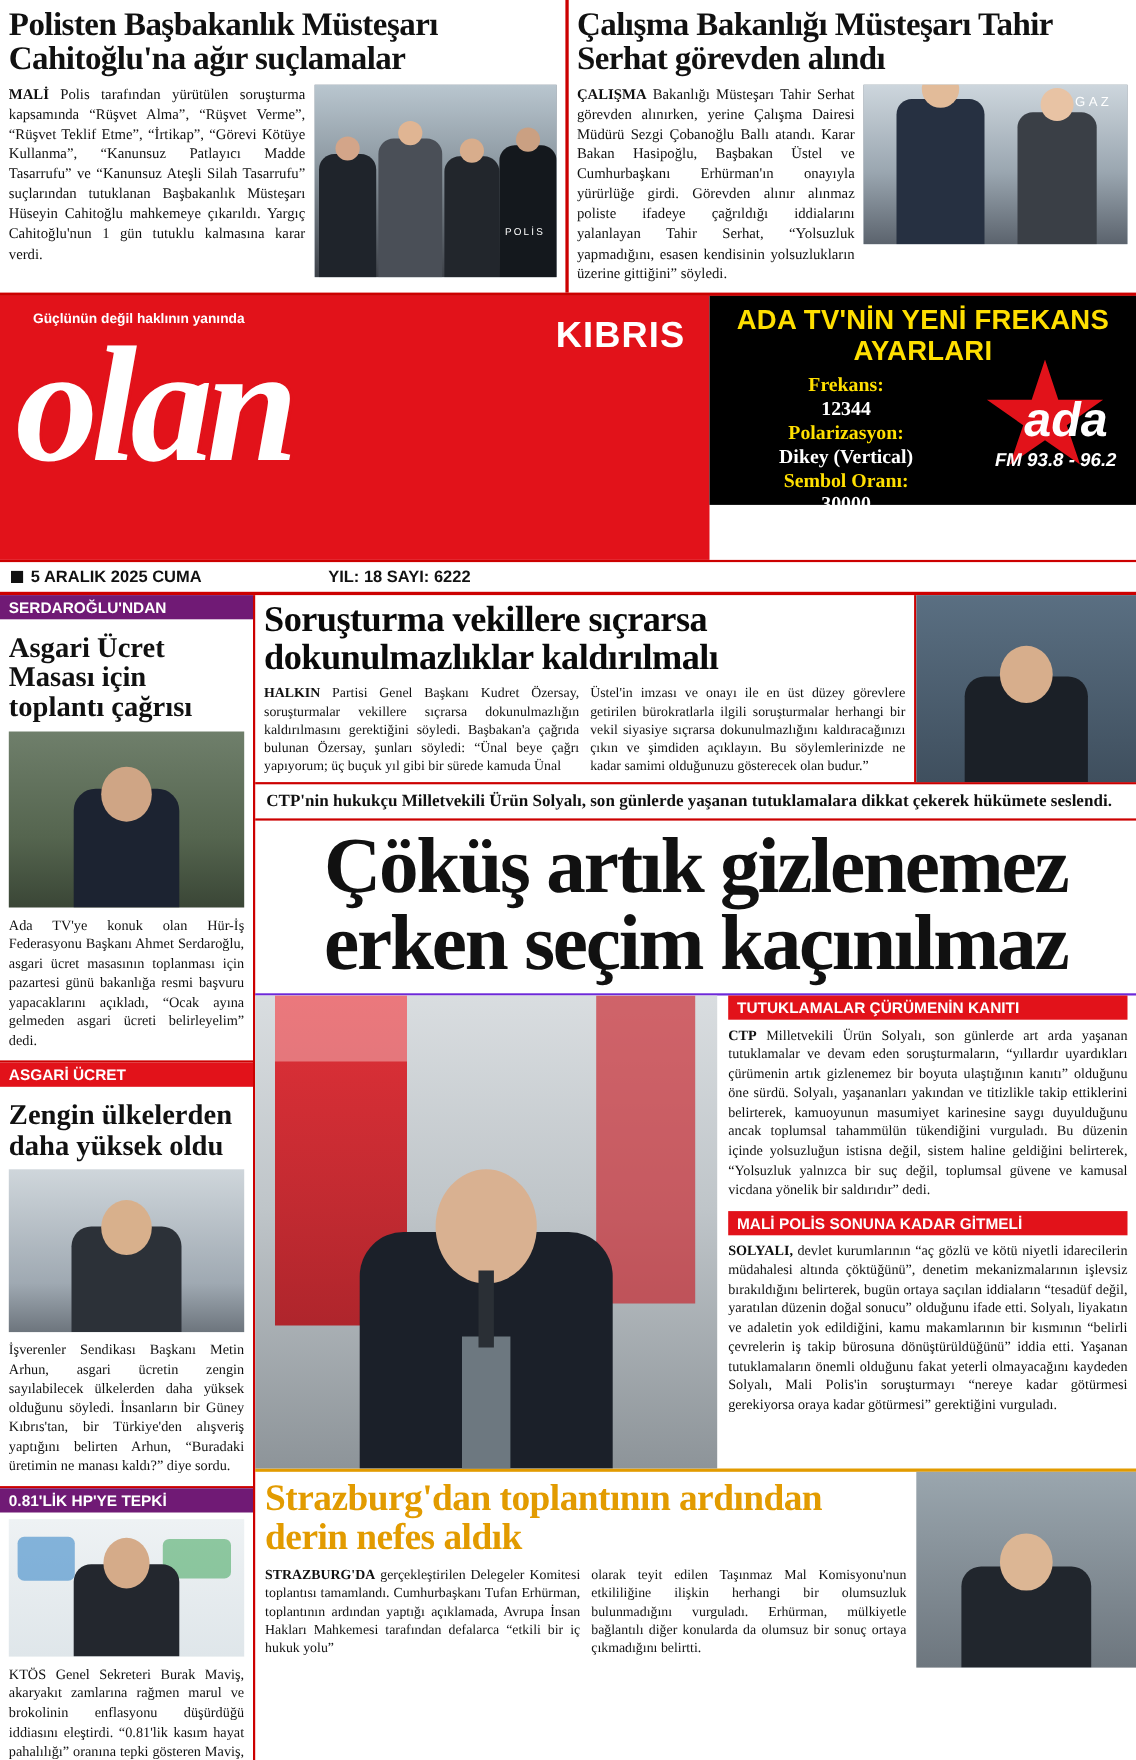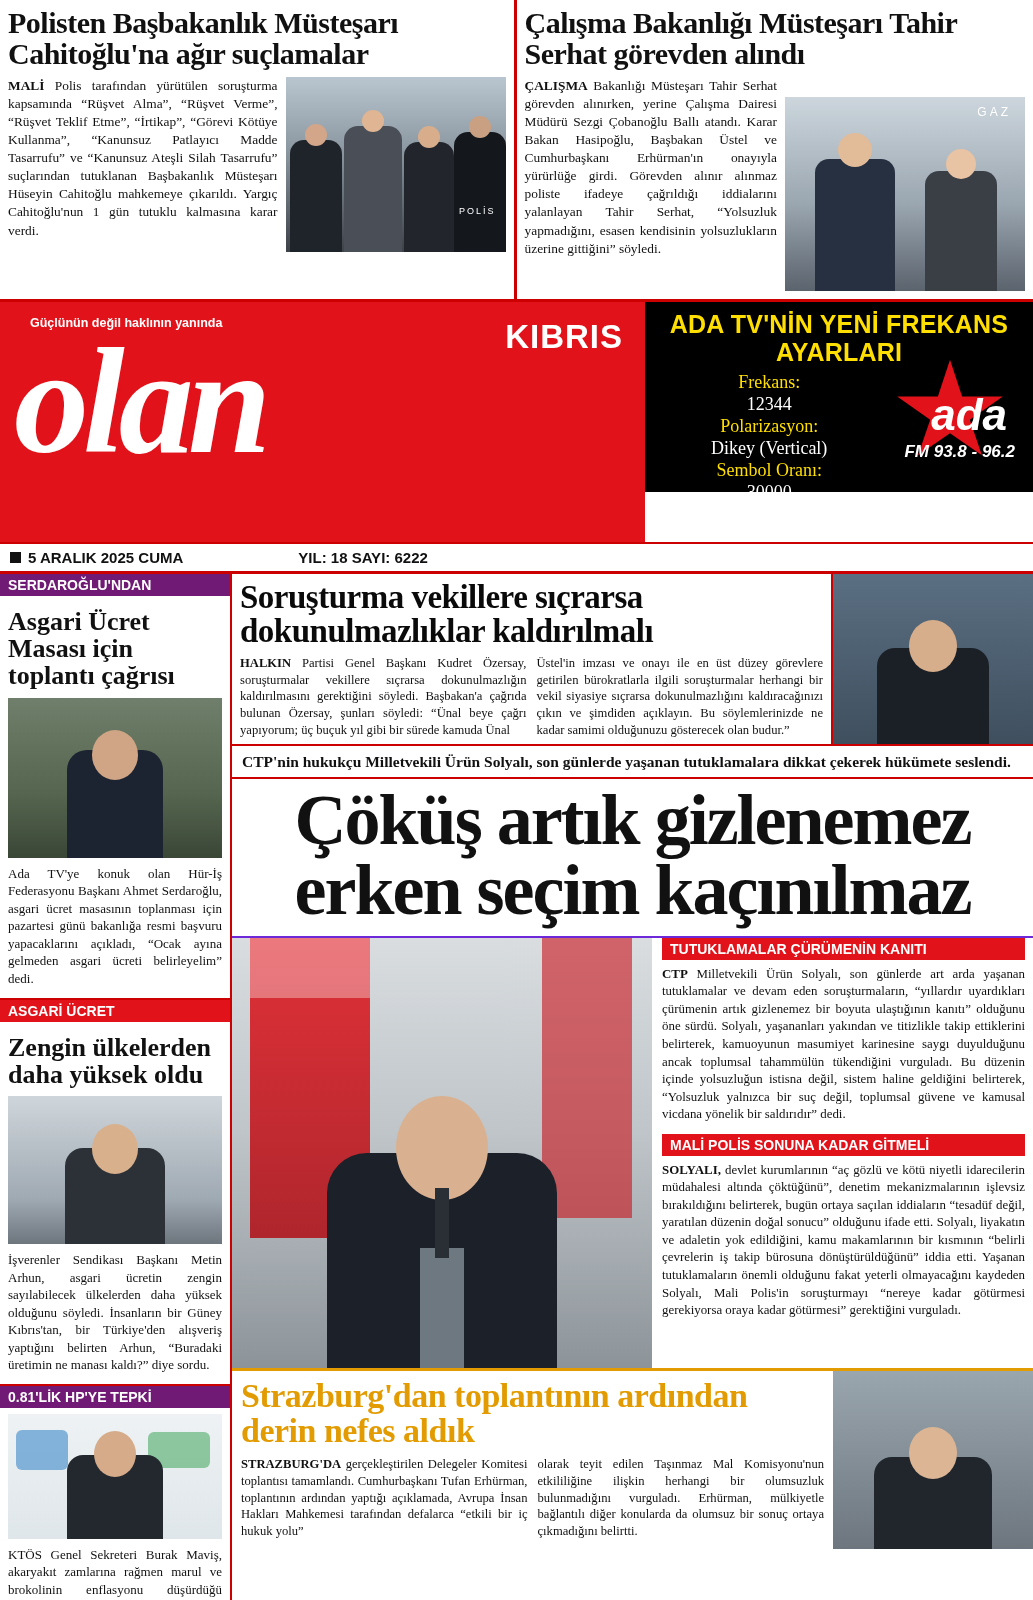--- a/index.html
+++ b/index.html
@@ -23,21 +23,21 @@
     font-size: 30px;
     line-height: 1.03;
     letter-spacing:-0.5px;
     margin: 2px 0 7px 0;
   }
   .top-body { display:flex; gap:8px; }
   .top-text { font-size: 13.4px; line-height:1.35; text-align:justify; }
   .top-text b { font-weight:bold; }
   .photo { background:#7e8a96; position:relative; overflow:hidden; flex:none; }
   .photo.p1 { width: 220px; height: 175px; }
-  .photo.p2 { width: 170px; height: 194px; margin-top: 20px; }
+  .photo.p2 { width: 170px; height: 145px; }
   .top-right .top-body { flex-direction: row; }
   .top-right .top-text { width: 52%; }
 
   
   .ph-sky { position:absolute; inset:0; background:linear-gradient(180deg,#9fb3c4 0%,#7d8c99 45%,#4d5560 100%); }
   .ph-figs { position:absolute; bottom:0; left:0; right:0; height:72%; }
   .fig { position:absolute; bottom:0; background:#2b2f36; border-radius:14px 14px 0 0; }
   .fig .head { position:absolute; top:-16px; left:50%; transform:translateX(-50%); width:22px;height:22px;border-radius:50%; background:#c79b7d; }
   .ph-label { position:absolute; color:#fff; font-size:9px; letter-spacing:2px; font-family:"Liberation Sans",sans-serif; }
 
@@ -53,21 +53,21 @@
     font-family:"Liberation Sans", sans-serif; font-weight:bold; font-size:33px; letter-spacing:1px;
   }
   .mast-star {
     position:absolute; left:14px; top:24px; color:#fff;
     font-family:"Liberation Serif", serif; font-weight:bold; font-style:italic;
     font-size:150px; line-height:1; letter-spacing:-6px;
     text-shadow: 3px 0 0 #e2121a;
   }
   .mast-right { width: 388px; background:#000; position:relative; height:190px; color:#ffdf00; }
   .ada-title { text-align:center; font-family:"Liberation Sans", sans-serif; font-weight:bold; font-size:25px; line-height:1.12; padding-top:8px; letter-spacing:0.2px; }
-  .ada-info { font-family:"Liberation Serif", serif; font-weight:normal; color:#fff; font-size:18px; line-height:1.22; text-align:center; width:64%; margin-top:6px; }
+  .ada-info { font-family:"Liberation Serif", serif; font-weight:bold; color:#fff; font-size:18px; line-height:1.22; text-align:center; width:64%; margin-top:6px; }
   .ada-info .lbl { color:#ffdf00; }
   .ada-logo { position:absolute; right:8px; top:58px; width:138px; height:120px; }
   .ada-star { position:absolute; right:20px; top:0px; width:110px; height:105px; background:#e2121a;
      clip-path: polygon(50% 0%, 61% 35%, 98% 35%, 68% 57%, 79% 91%, 50% 70%, 21% 91%, 32% 57%, 2% 35%, 39% 35%); }
   .ada-word { position:absolute; right:18px; top:30px; font-family:"Liberation Sans",sans-serif; font-weight:bold; font-size:44px; color:#fff; font-style:italic; }
   .ada-fm { position:absolute; right:10px; top:82px; font-family:"Liberation Sans",sans-serif; font-weight:bold; font-style:italic; font-size:17px; color:#fff; }
 
   
   .datebar { display:flex; align-items:center; border-bottom:3px solid #c00; padding:5px 10px; font-family:"Liberation Sans", sans-serif; font-weight:bold; font-size:15px; }
   .datebar .sq { width:11px;height:11px;background:#111;margin-right:7px; }

